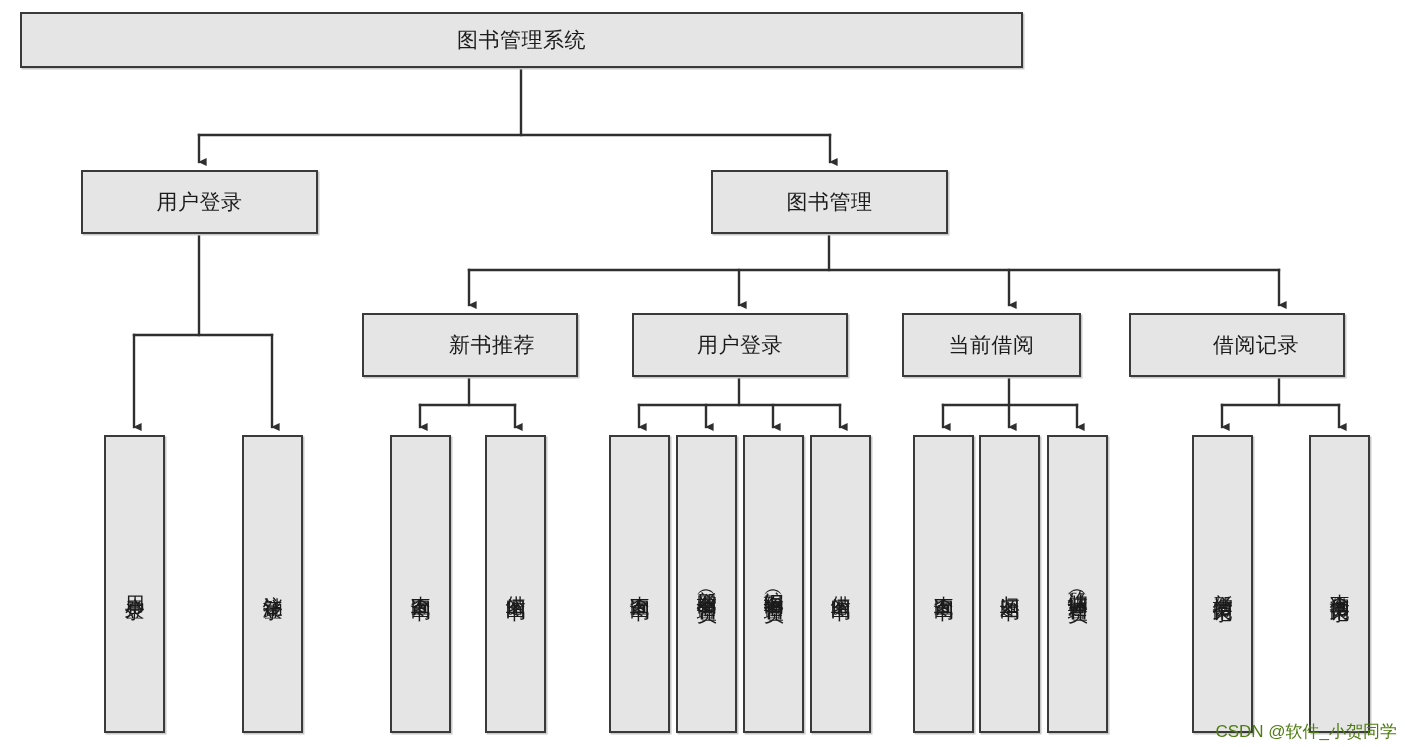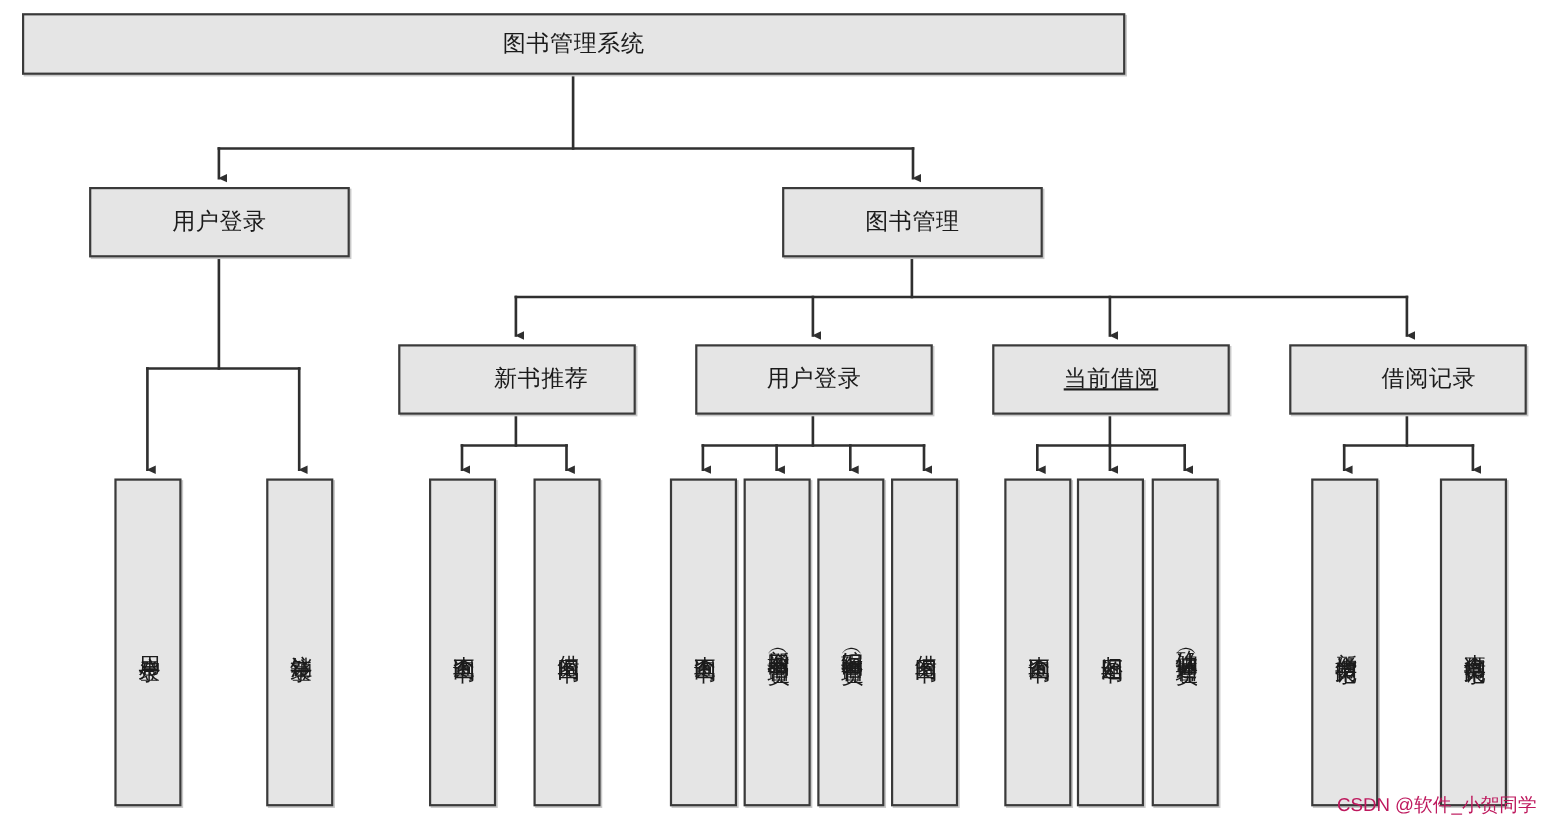--- a/index.html
+++ b/index.html
@@ -55,21 +55,21 @@
     letter-spacing:2px;
     white-space:normal;
     max-height:100%;
     text-align:center;
   }
   .watermark{
     position:absolute;
     right:8px;
     bottom:4px;
     font-size:17px;
-    color:#be185d;
+    color:#4d7c0f;
     white-space:nowrap;
     user-select:none;
     z-index:3;
   }
 </style>
 </head>
 <body>
 
 <div id="stage">
 
@@ -133,24 +133,24 @@
   <div class="node shadowed" style="left:711px;top:170px;width:237px;height:64px;">
     <span class="label">图书管理</span>
   </div>
 
   <div class="node shadowed" style="left:362px;top:313px;width:216px;height:64px;padding-left:44px;">
     <span class="label">新书推荐</span>
   </div>
   <div class="node shadowed" style="left:632px;top:313px;width:216px;height:64px;">
     <span class="label">用户登录</span>
   </div>
-  <div class="node shadowed" style="left:902px;top:313px;width:216px;height:64px;text-decoration:underline;">
+  <div class="node shadowed" style="left:902px;top:313px;width:179px;height:64px;">
     <span class="label">当前借阅</span>
   </div>
-  <div class="node shadowed" style="left:1172px;top:313px;width:216px;height:64px;padding-left:38px;">
+  <div class="node shadowed" style="left:1129px;top:313px;width:216px;height:64px;padding-left:38px;">
     <span class="label">借阅记录</span>
   </div>
 
   <div class="node leaf shadowed" style="left:104px;top:435px;width:61px;height:298px;">
     <span class="label">用户登录</span>
   </div>
   <div class="node leaf shadowed" style="left:242px;top:435px;width:61px;height:298px;">
     <span class="label">注销登录</span>
   </div>
 

